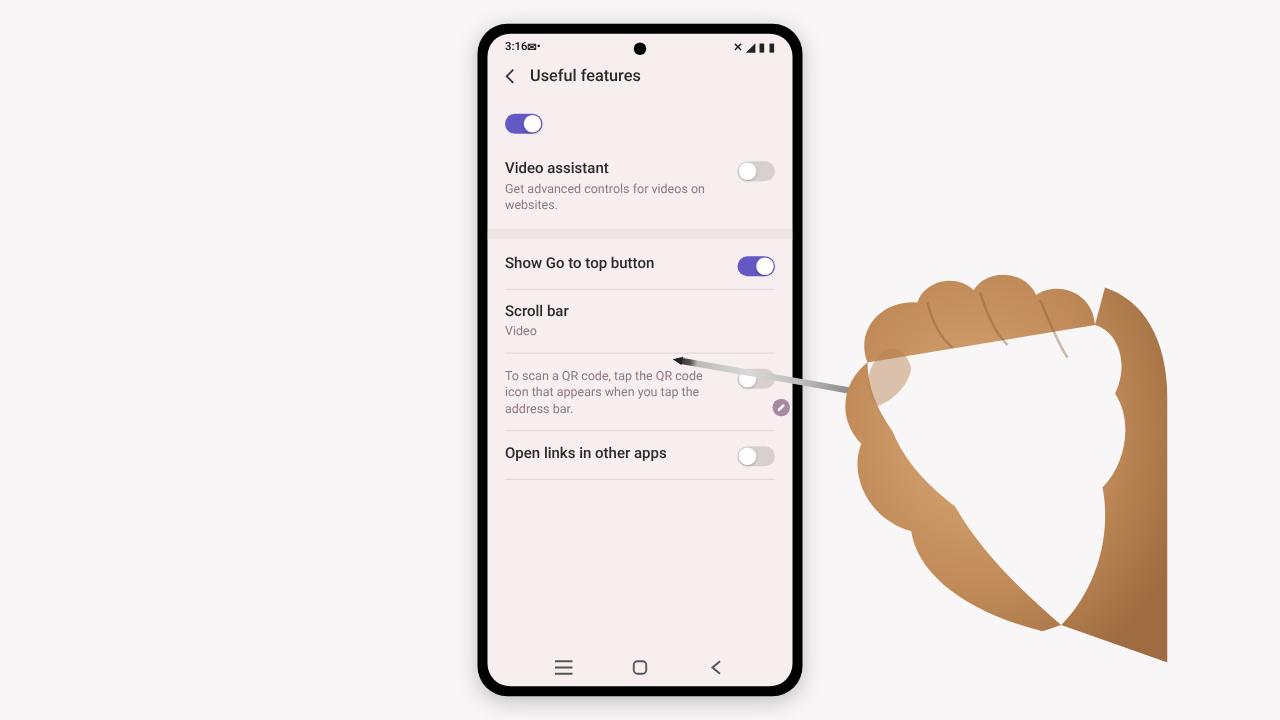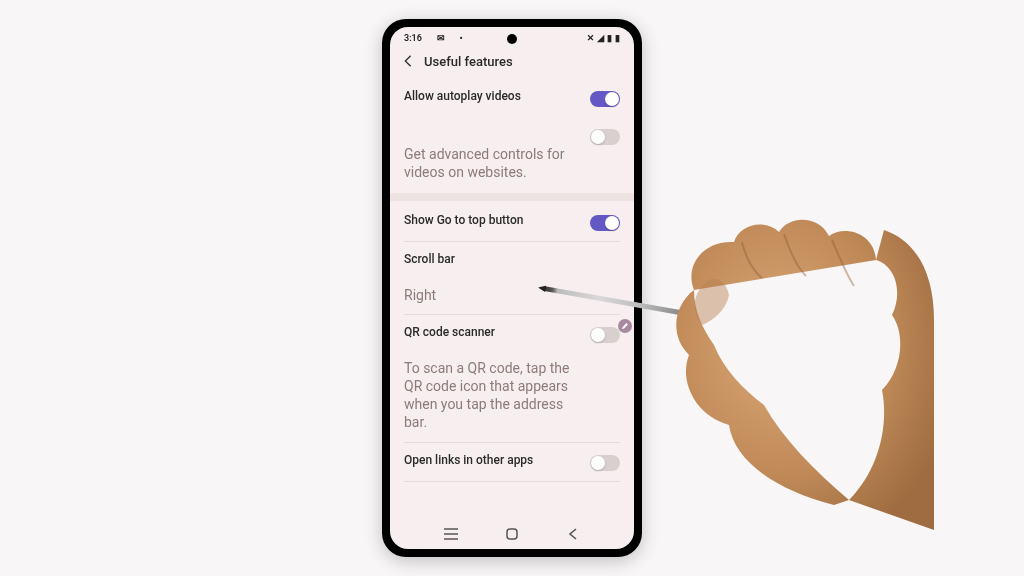--- a/index.html
+++ b/index.html
@@ -44,21 +44,21 @@
     .status-bar {
       display: flex;
       justify-content: space-between;
       align-items: center;
       padding: 4px 14px 2px 14px;
       font-size: 9px;
       font-weight: 600;
       color: #222;
       height: 20px;
     }
-    .status-left { display: flex; gap: 15px; align-items: center; }
+    .status-left { display: flex; gap: 0; align-items: center; }
     .status-right { display: flex; gap: 3px; align-items: center; }
     .status-icon { font-size: 9px; }
     .header {
       display: flex;
       align-items: center;
       padding: 6px 10px 10px 10px;
       gap: 8px;
       text-align: center;
     }
     .back-chevron {
@@ -84,24 +84,24 @@
       cursor: pointer;
     }
     .setting-text { flex: 1; }
     .setting-title {
       font-size: 12px;
       color: #2a2a2a;
       font-weight: 500;
       line-height: 1.3;
     }
     .setting-sub {
-      font-size: 14px;
+      font-size: 10px;
       color: #8e7a7a;
       line-height: 1.3;
-      margin-top: 18px;
+      margin-top: 2px;
     }
     .toggle {
       width: 30px;
       height: 16px;
       border-radius: 10px;
       position: relative;
       flex-shrink: 0;
       cursor: pointer;
       margin-top: 2px;
     }
@@ -215,30 +215,28 @@
         <svg viewBox="0 0 10 16">
             <path d="M8 2 L2 8 L8 14" stroke="#333" stroke-width="1.6" fill="none"></path>
           </svg>
       </div>
       <div class="header-title">Useful features</div>
     </div>
 
     <div class="content">
 
       <div class="setting-item">
-        <div class="setting-text">
-          <div class="setting-title">Allow autoplay videos</div>
-        </div>
         <div class="toggle on">
             <div class="toggle-knob"></div>
           </div>
       </div>
 
       <div class="setting-item">
         <div class="setting-text">
+          <div class="setting-title">Video assistant</div>
           <div class="setting-sub">Get advanced controls for videos on websites.</div>
         </div>
         <div class="toggle off">
             <div class="toggle-knob"></div>
           </div>
       </div>
 
       <div class="divider"></div>
 
       <div class="setting-item">
@@ -248,29 +246,28 @@
         <div class="toggle on">
             <div class="toggle-knob"></div>
           </div>
       </div>
 
       <div class="minidiv"></div>
 
       <div class="setting-item">
         <div class="setting-text">
           <div class="setting-title">Scroll bar</div>
-          <div class="setting-sub">Right</div>
+          <div class="setting-sub">Video</div>
         </div>
       </div>
 
       <div class="minidiv"></div>
 
       <div class="setting-item">
         <div class="setting-text">
-          <div class="setting-title">QR code scanner</div>
           <div class="setting-sub">To scan a QR code, tap the QR code icon that appears when you tap the address bar.</div>
         </div>
         <div class="toggle off">
             <div class="toggle-knob"></div>
           </div>
       </div>
 
       <div class="minidiv"></div>
 
       <div class="setting-item">

